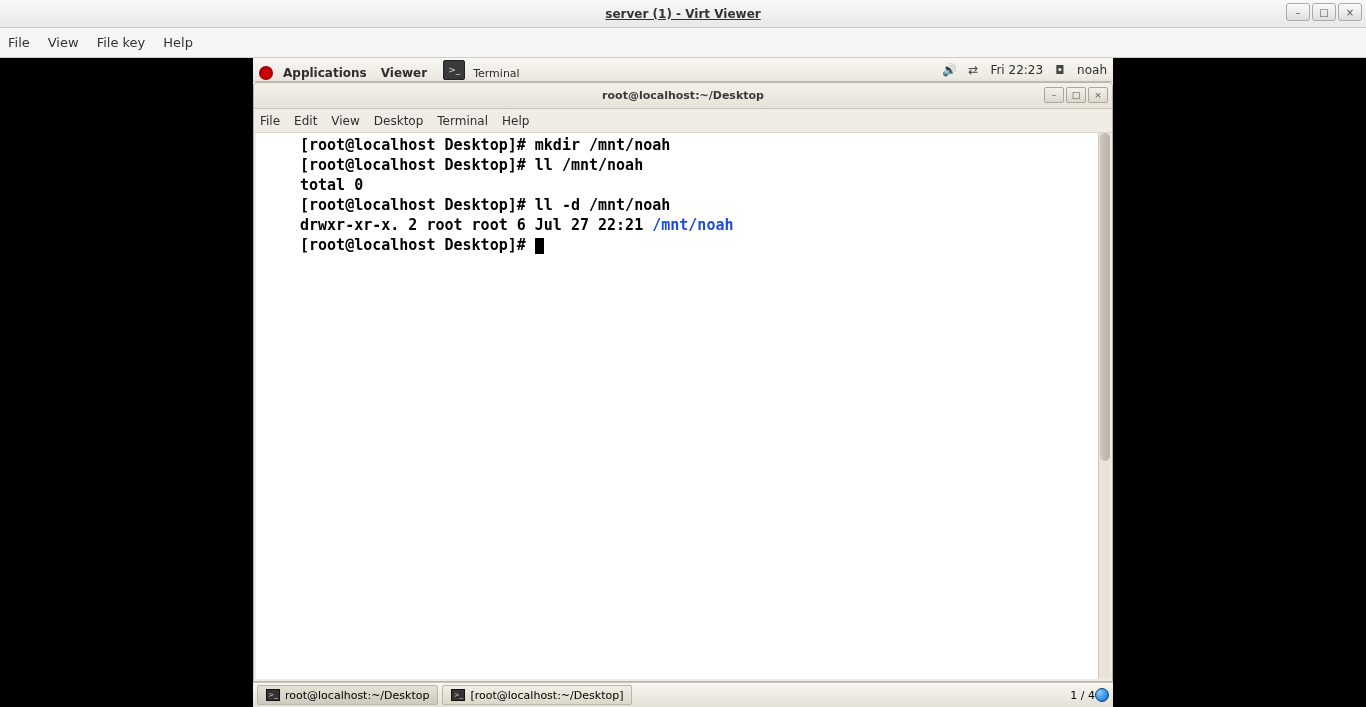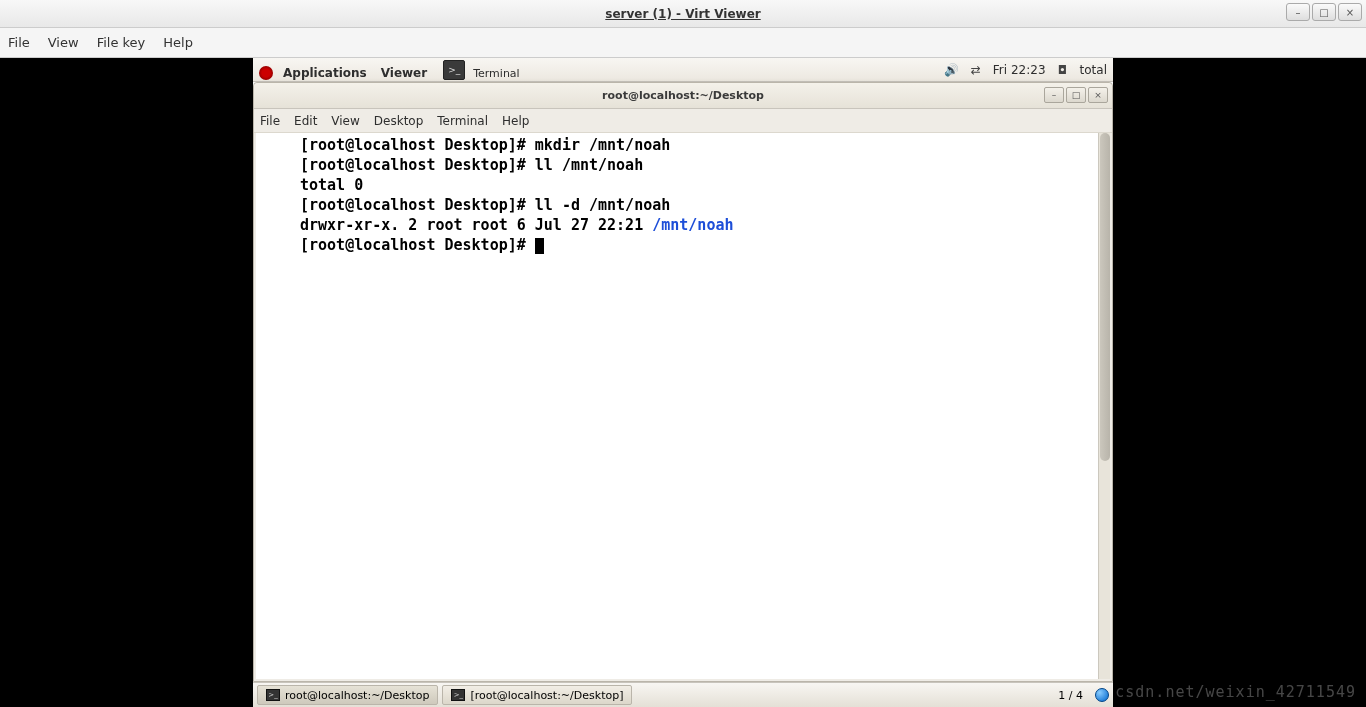--- a/index.html
+++ b/index.html
@@ -197,21 +197,21 @@
       cursor: pointer;
     }
     .task-item.active { background: linear-gradient(to bottom, #e6e2d6, #cec9bc); }
     .task-icon {
       width: 14px; height: 12px;
       background: #333;
       border: 1px solid #111;
       font-size: 7px; color:#ccc;
       display:flex; align-items:center; justify-content:center;
     }
-    .task-right { margin-left: auto; display:flex; align-items:center; gap:12px; font-size:11px; }
+    .task-right { margin-left: auto; display:flex; align-items:center; gap:0; font-size:11px; }
     .ws-indicator {
       width: 14px; height: 14px;
       background: radial-gradient(circle at 30% 30%, #8cf, #06c);
       border-radius: 50%;
       border: 1px solid #048;
     }
     .watermark {
       position: absolute;
       right: 10px;
       bottom: 6px;
@@ -249,21 +249,21 @@
         <span class="panel-link">Applications</span>
         <span class="panel-link">Viewer</span>
         <div class="panel-term-launcher">&gt;_</div>
         <span class="panel-term-text">Terminal</span>
       </div>
       <div class="panel-right">
         <span class="panel-icon">🔊</span>
         <span class="panel-icon">⇄</span>
         <span>Fri 22:23</span>
         <span class="panel-icon">◘</span>
-        <span>total</span>
+        <span>noah</span>
       </div>
     </div>
 
     <div class="term-window">
       <div class="term-titlebar">
         <span class="term-title">root@localhost:~/Desktop</span>
         <div class="term-win-controls">
           <div class="term-win-btn">–</div>
           <div class="term-win-btn">□</div>
           <div class="term-win-btn">×</div>
@@ -297,14 +297,13 @@
           </div>
         </div>
       <div class="task-right">
         <span>1 / 4</span>
         <div class="ws-indicator"></div>
       </div>
     </div>
 
   </div>
 
-  <div class="watermark">csdn.net/weixin_42711549</div>
 </div>
 
 </body></html>

